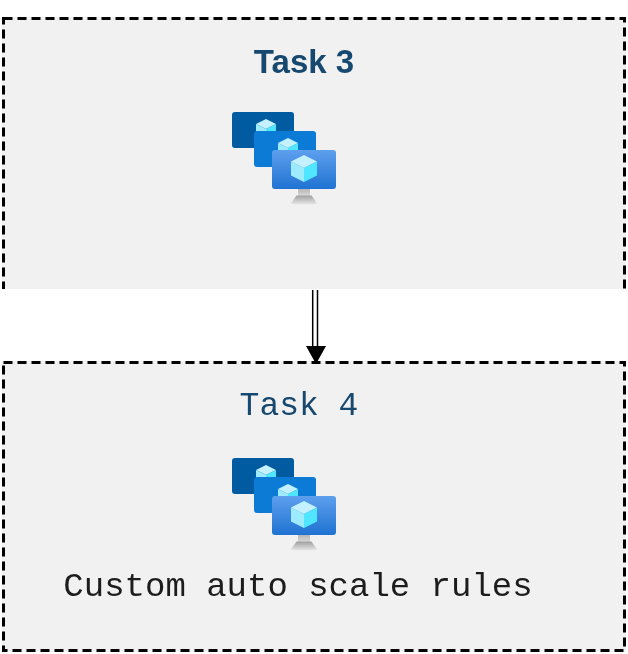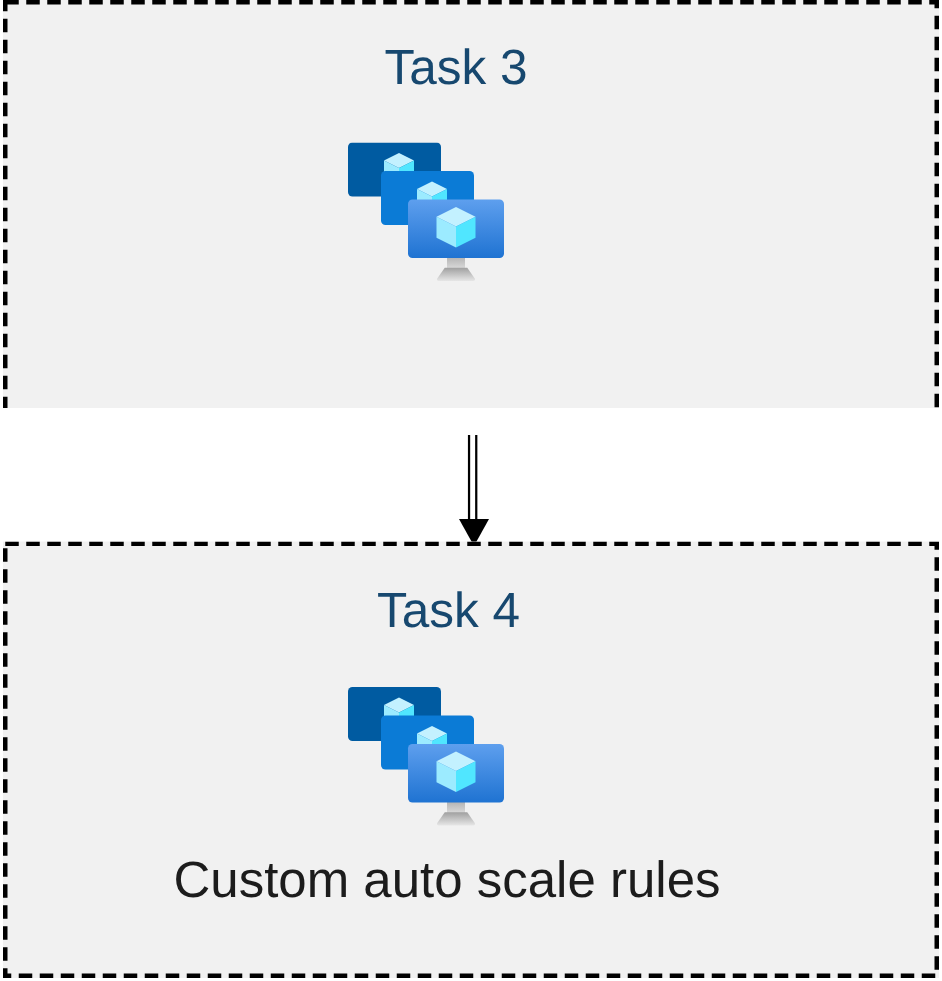--- a/index.html
+++ b/index.html
@@ -10,22 +10,22 @@
     font-family: "Liberation Sans", sans-serif;
     overflow: hidden;
   }
   .task-box {
     position: absolute;
     left: 2px;
     width: 624px;
     background: #f1f1f1;
     box-sizing: border-box;
   }
-  #task3-box { top: 0; height: 272px; }
-  #task4-box { top: 361px; height: 291px; }
+  #task3-box { top: 17px; height: 272px; font-weight: bold; }
+  #task4-box { top: 361px; height: 291px; font-family: Liberation Mono, monospace; }
   .border-svg {
     position: absolute; left: 0; top: 0;
     width: 100%; height: 100%;
     display: block;
     pointer-events: none;
   }
   .task-title {
     position: absolute; left: 0; width: 100%;
     text-align: center;
     font-size: 33px;

